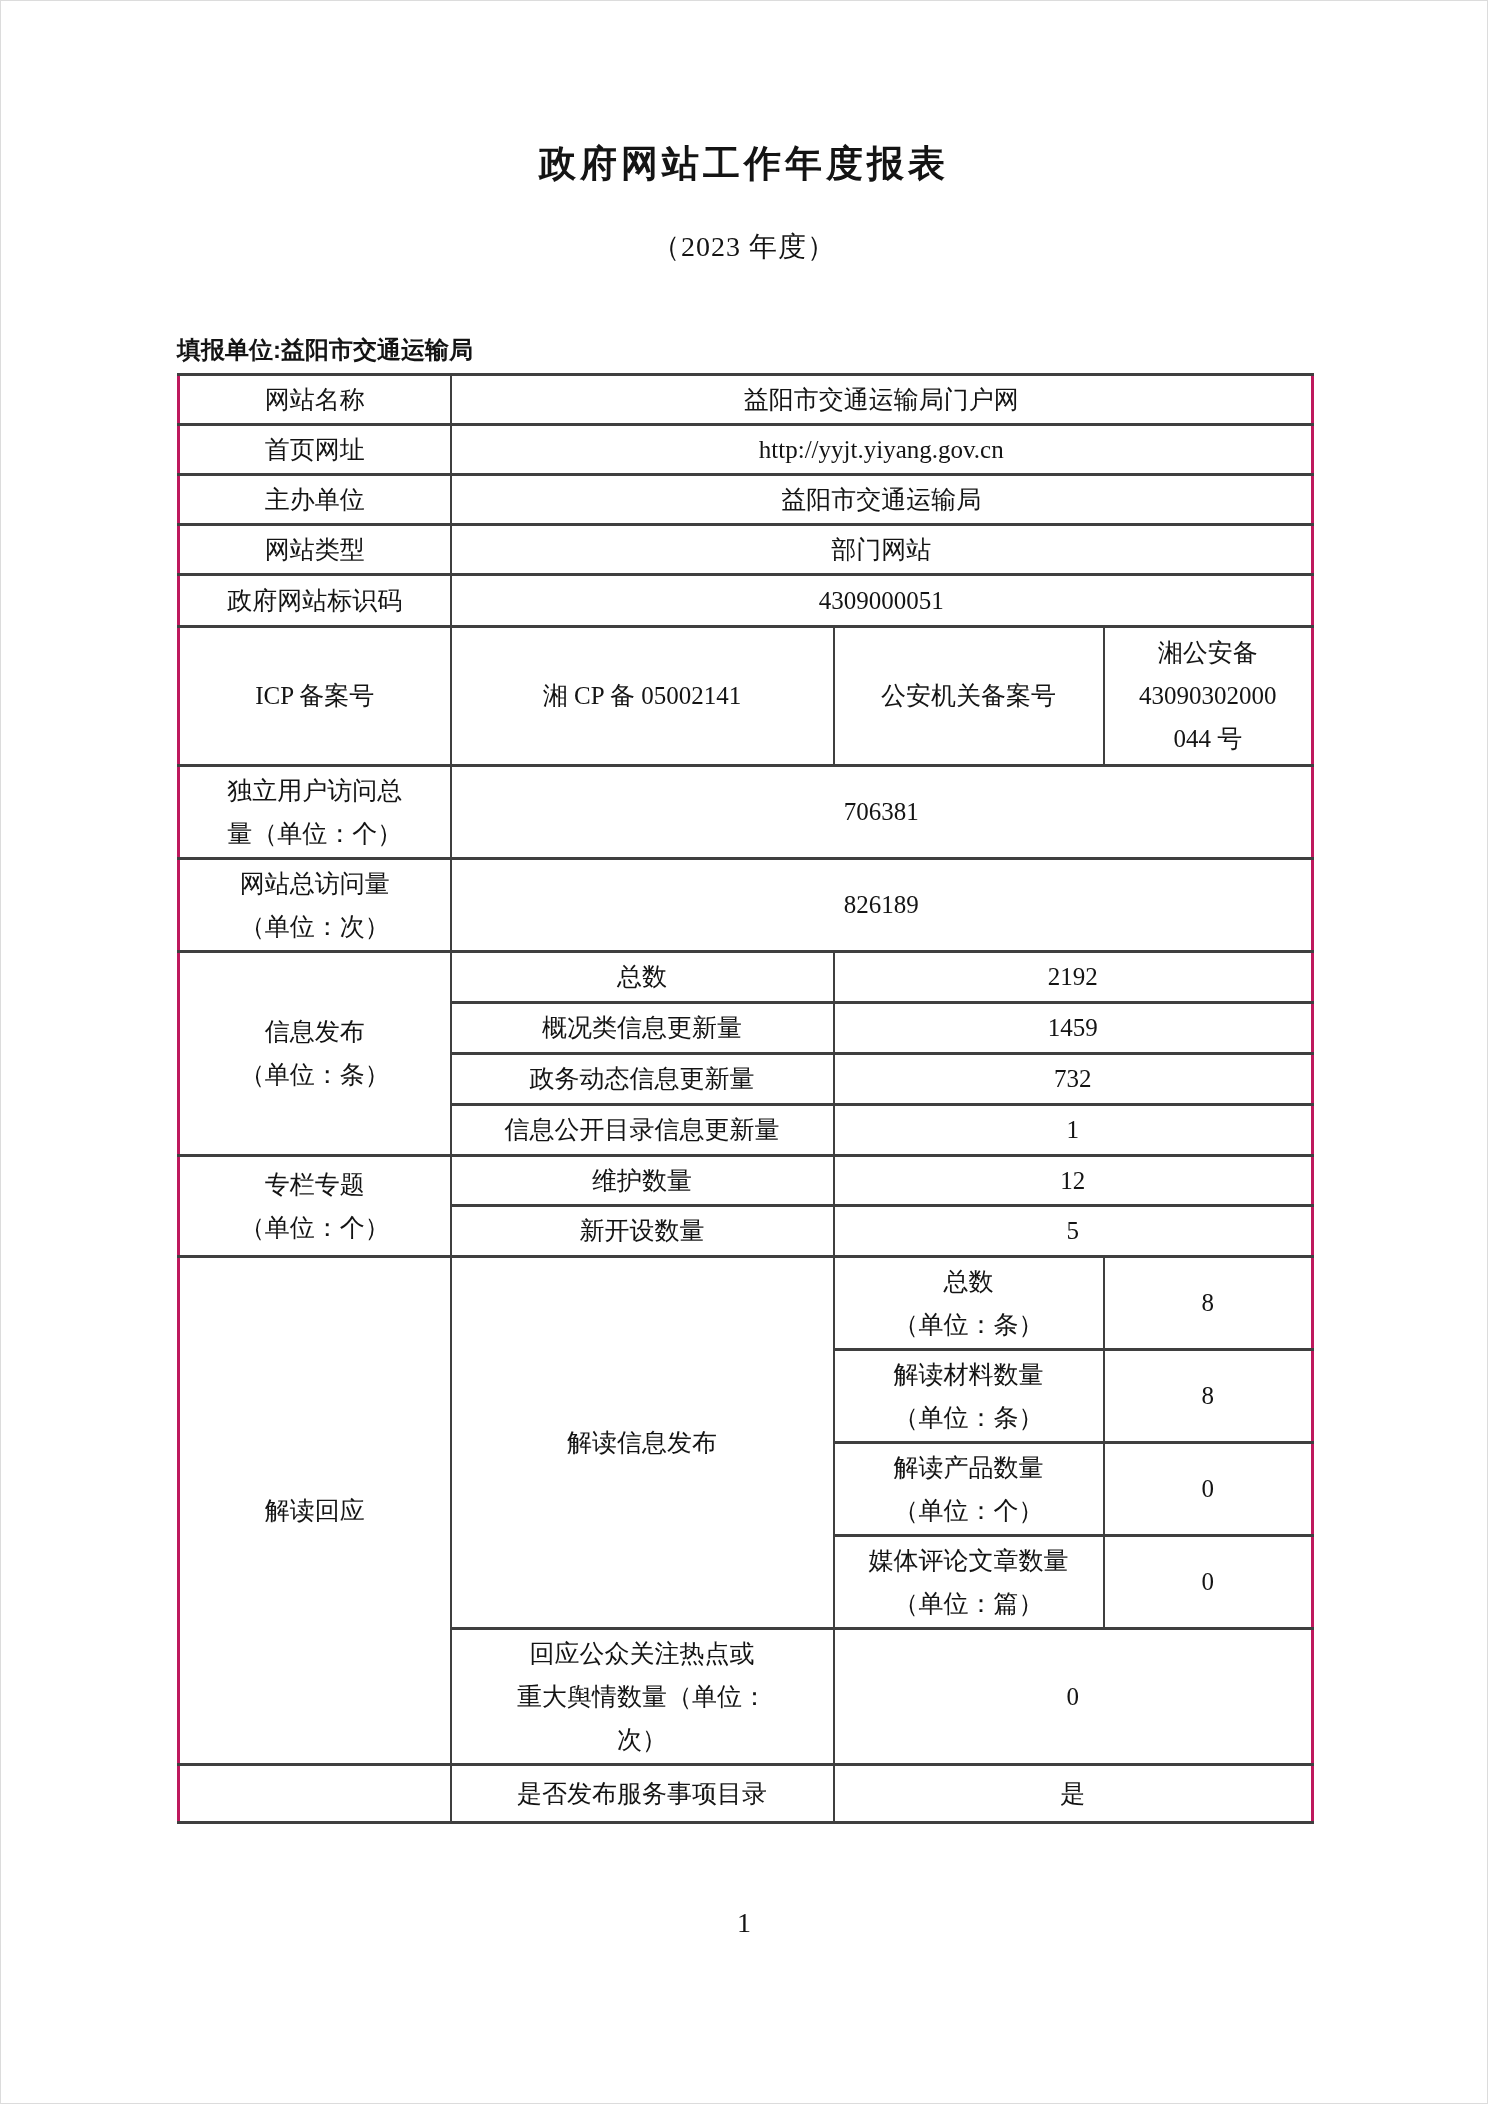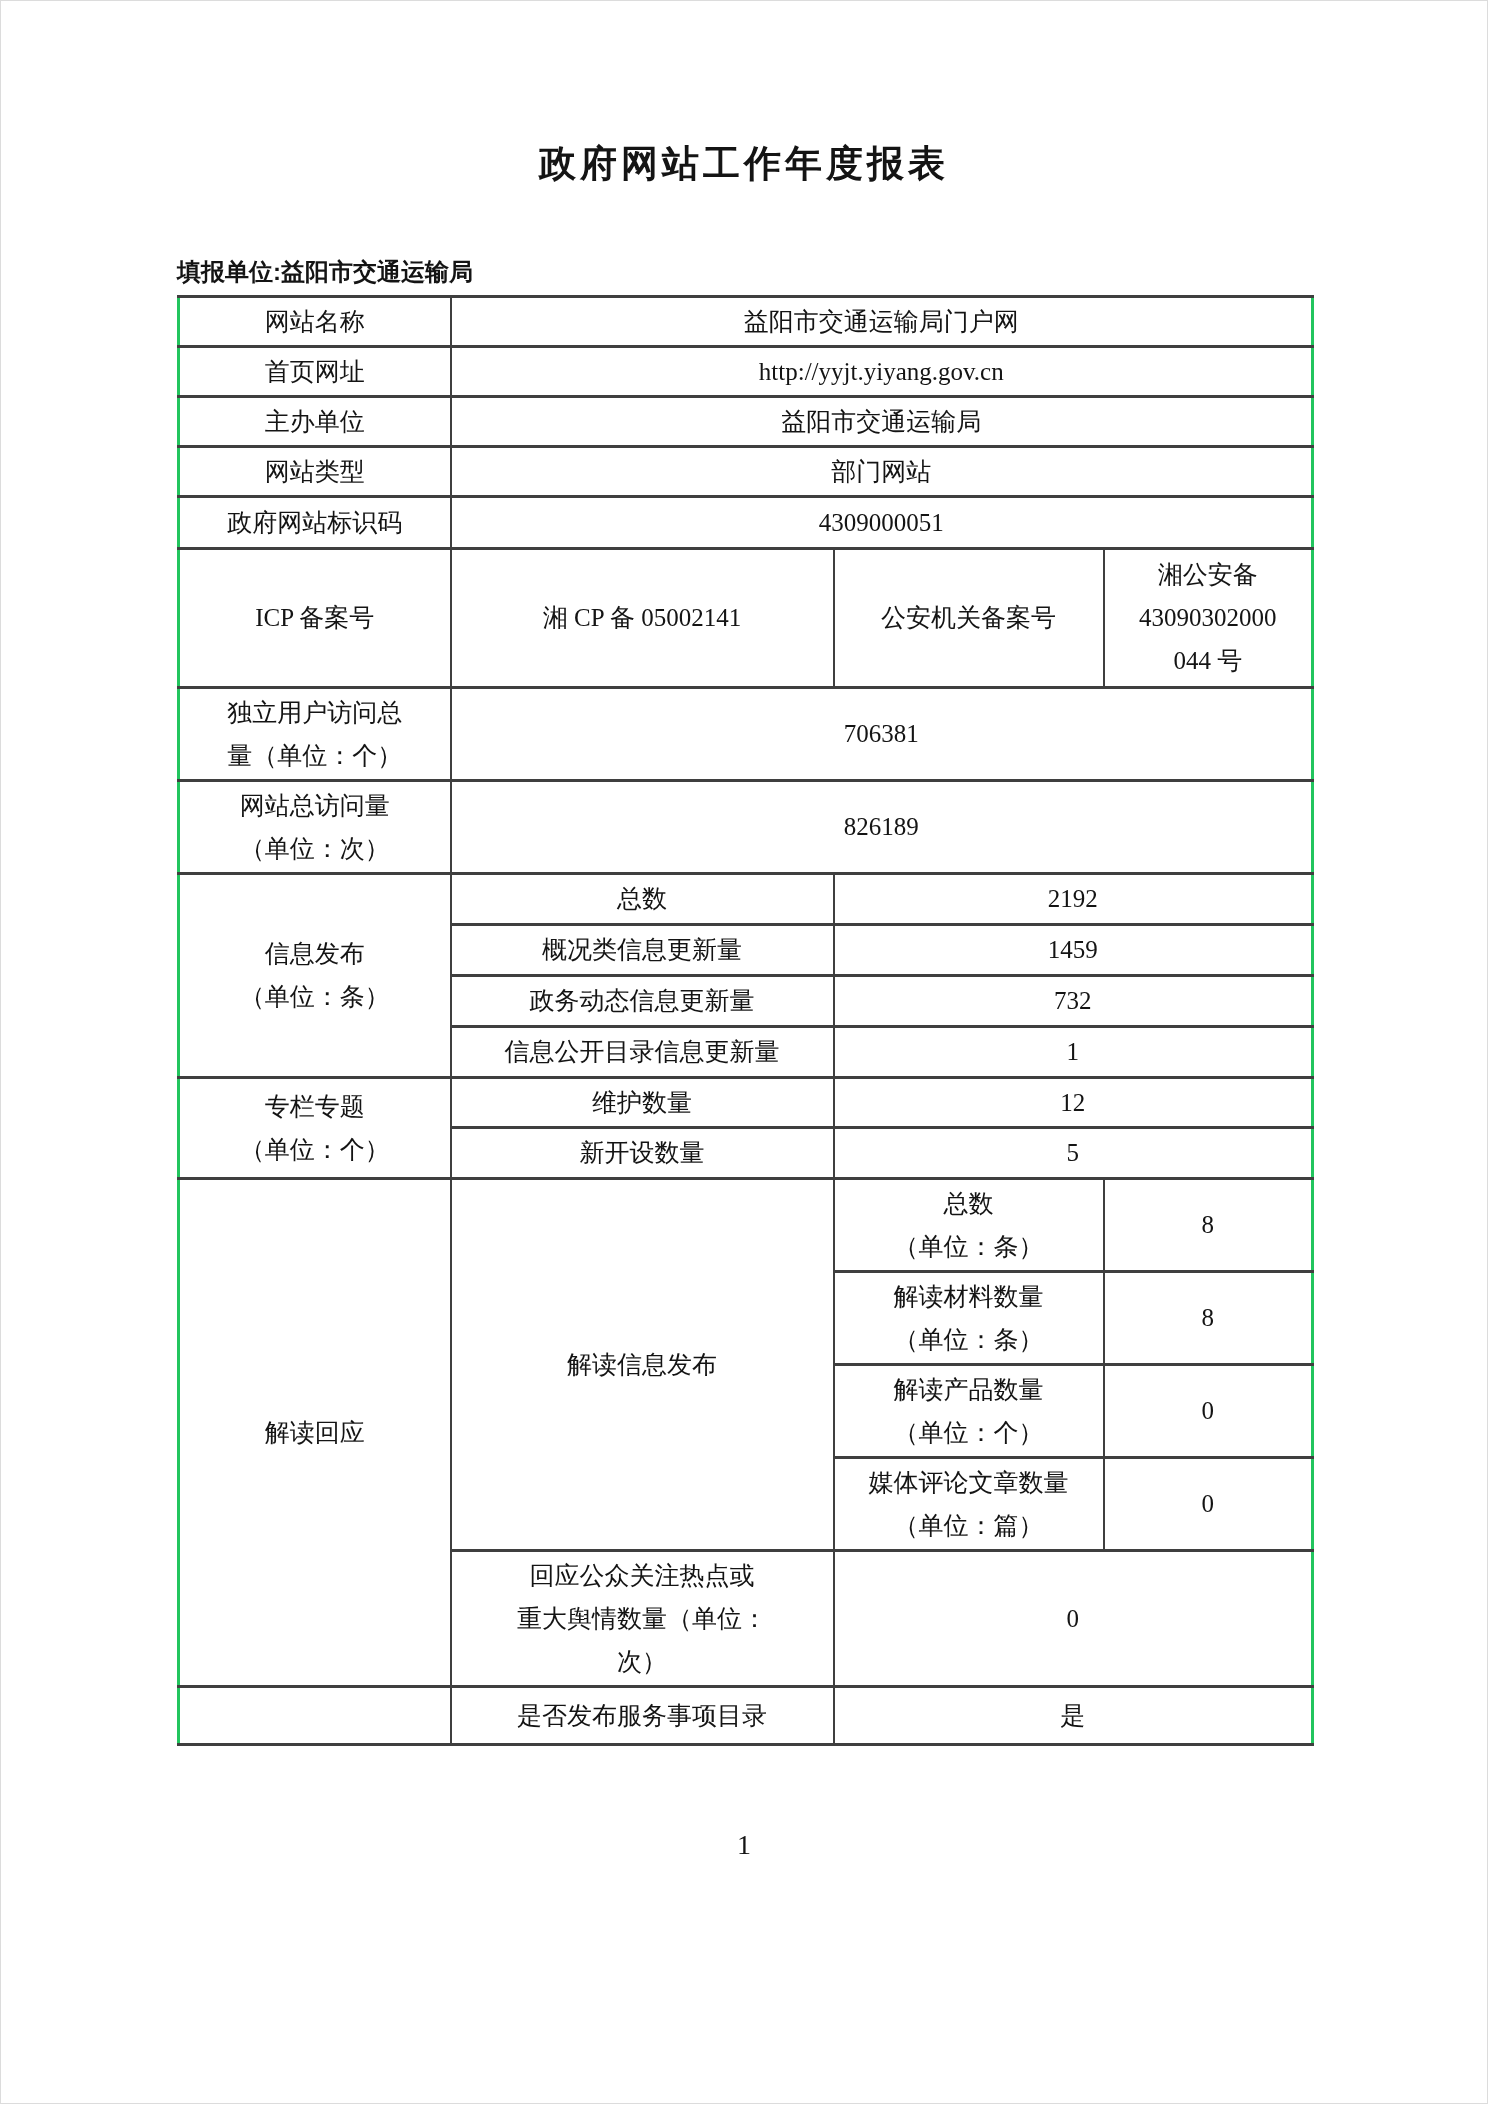--- a/index.html
+++ b/index.html
@@ -34,21 +34,21 @@
     font-weight:700;
     font-size:24px;
     text-align:left;
     line-height:1.15;
   }
   table.report{
     margin-top:9px;
     border-collapse:collapse;
     table-layout:fixed;
     width:1134px;
-    border:3px solid #22c55e;
+    border:3px solid #be185d;
   }
   table.report td{
     border-left:2px solid #3f3f3f;
     border-right:2px solid #3f3f3f;
     border-top:3px solid #3f3f3f;
     border-bottom:3px solid #3f3f3f;
     text-align:center;
     vertical-align:middle;
     white-space:pre-line;
     font-size:25px;
@@ -67,20 +67,21 @@
     font-size:28px;
     line-height:1.2;
   }
 </style>
 </head>
 <body>
 
 <div class="content">
 
   <h1 class="doc-title">政府网站工作年度报表</h1>
+  <div class="doc-subtitle">（2023 年度）</div>
   <div class="filing-unit">填报单位:益阳市交通运输局</div>
 
   <table class="report">
     <colgroup>
       <col style="width:272px">
         <col style="width:383px">
         <col style="width:270px">
         <col style="width:209px">
     </colgroup>
     <tbody>

